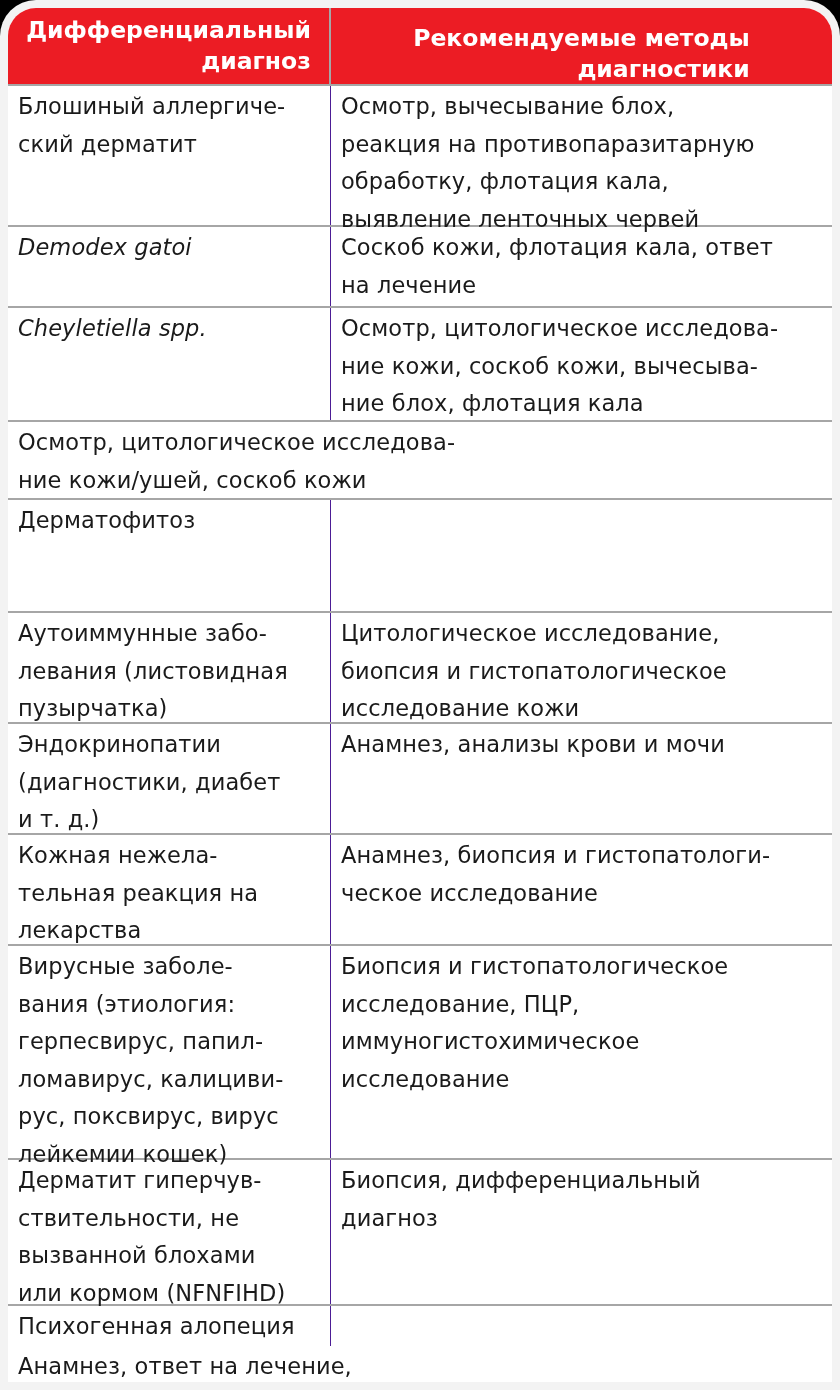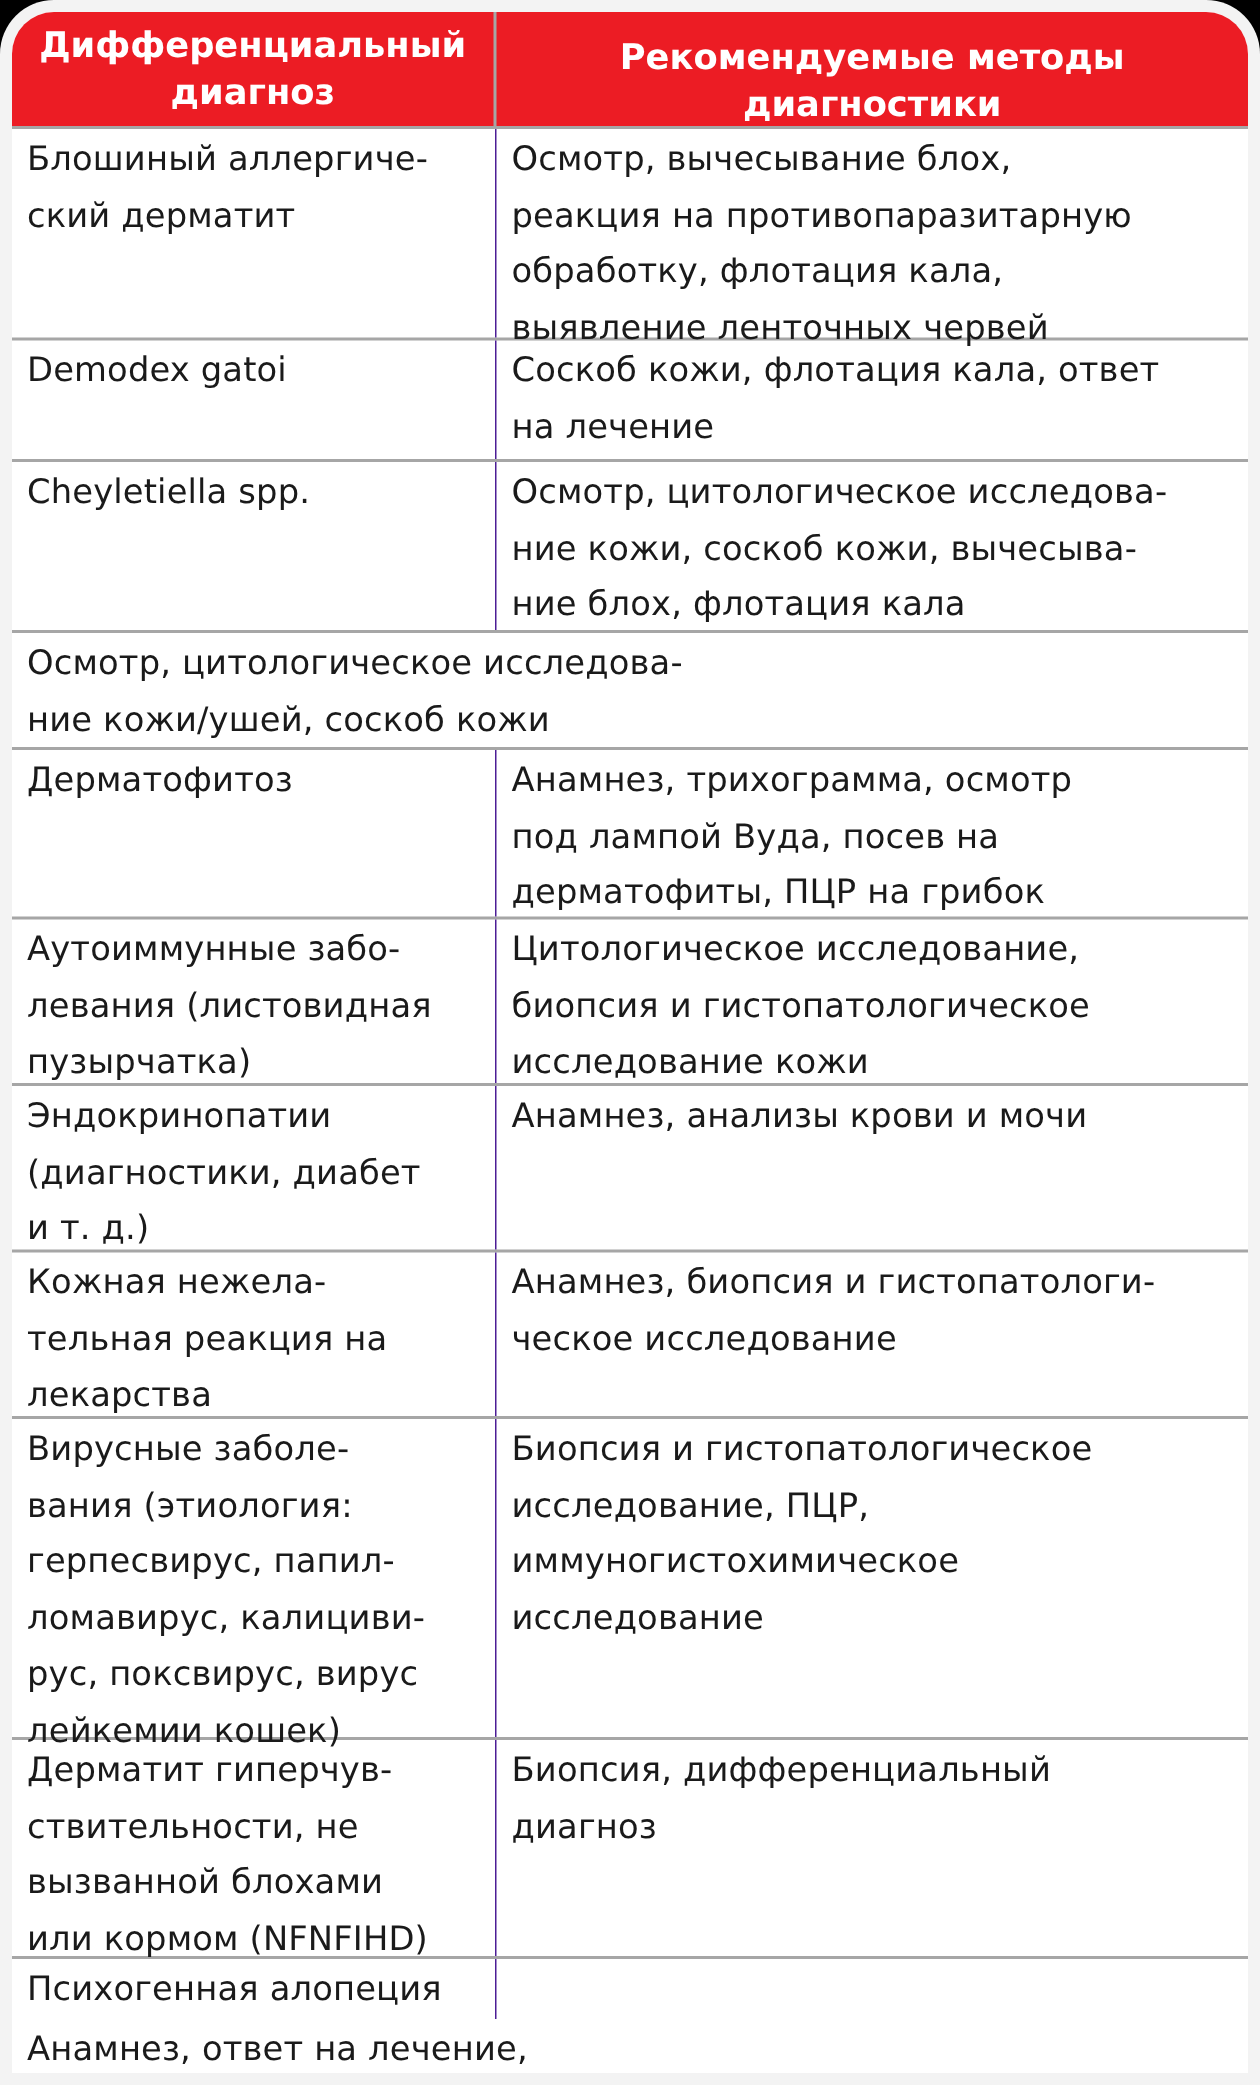--- a/index.html
+++ b/index.html
@@ -38,21 +38,21 @@
     display: flex;
     height: 76px;
     background: #ec1c24;
     border-bottom: 2px solid #a6a6a6;
   }
   .hcell {
     color: #ffffff;
     font-weight: bold;
     font-size: 23.5px;
     line-height: 31px;
-    text-align: center;
+    text-align: right;
     display: flex;
     align-items: center;
     justify-content: center;
     padding-top: 0;
   }
   .hcell.c1 {
     width: 321px;
     border-right: 2px solid #a6a6a6;
   }
   .hcell.c2 {
@@ -73,21 +73,21 @@
     white-space: pre-line;
     letter-spacing: 0.1px;
   }
   .cell.c1 {
     width: 323px;
     border-right: 1px solid #4c1d95;
   }
   .cell.c2 {
     flex: 1;
   }
-  .it { }
+  .it { font-style: italic; }
 </style>
 </head>
 <body>
 
 <div class="frame">
   <div class="table">
 
     <div class="header">
       <div class="hcell c1" style="white-space:pre-line">Дифференциальный
 диагноз</div>
@@ -117,23 +117,20 @@
 ние блох, флотация кала</div>
     </div>
 
     <div class="row" style="height:78px">
       <div class="cell c2">Осмотр, цитологическое исследова-
 ние кожи/ушей, соскоб кожи</div>
     </div>
 
     <div class="row" style="height:113px">
       <div class="cell c1">Дерматофитоз</div>
-      <div class="cell c2">Анамнез, трихограмма, осмотр
-под лампой Вуда, посев на
-дерматофиты, ПЦР на грибок</div>
     </div>
 
     <div class="row" style="height:111px">
       <div class="cell c1">Аутоиммунные забо-
 левания (листовидная
 пузырчатка)</div>
       <div class="cell c2">Цитологическое исследование,
 биопсия и гистопатологическое
 исследование кожи</div>
     </div>

